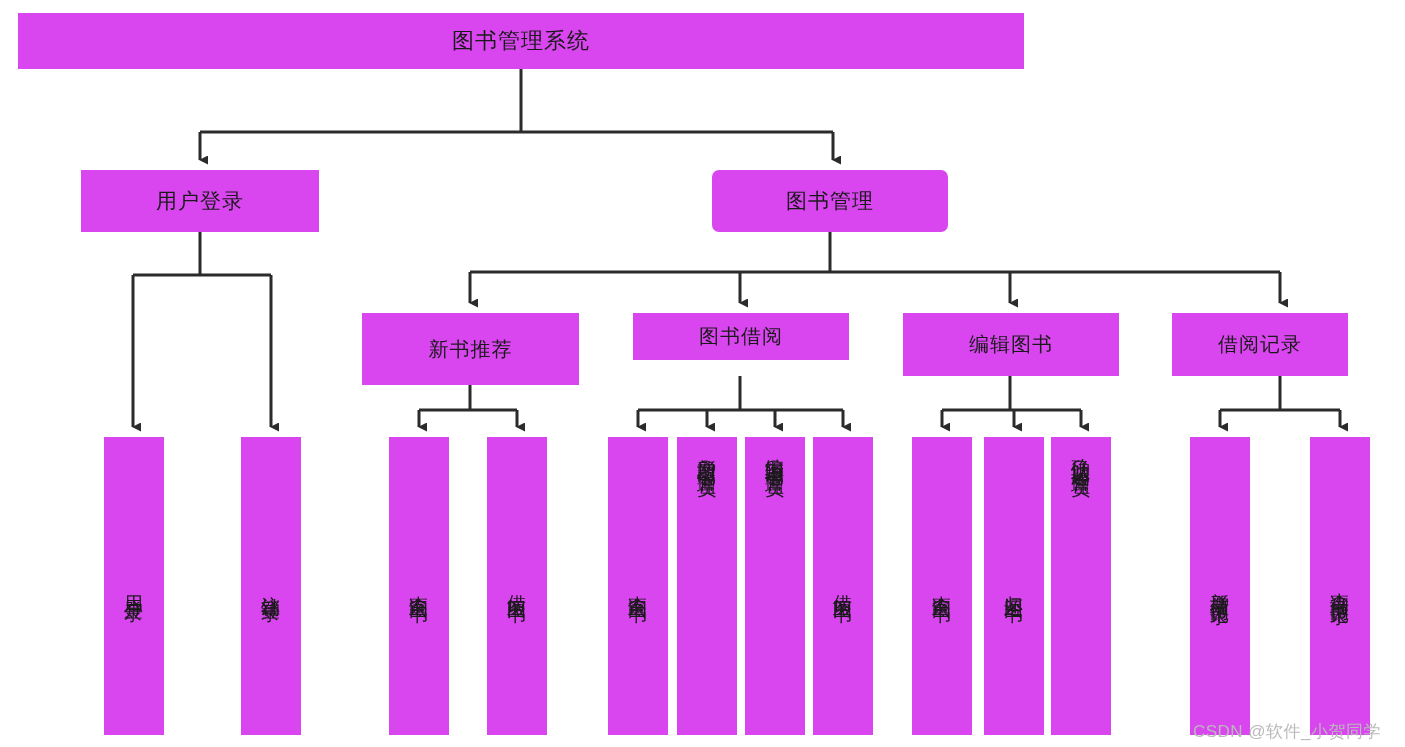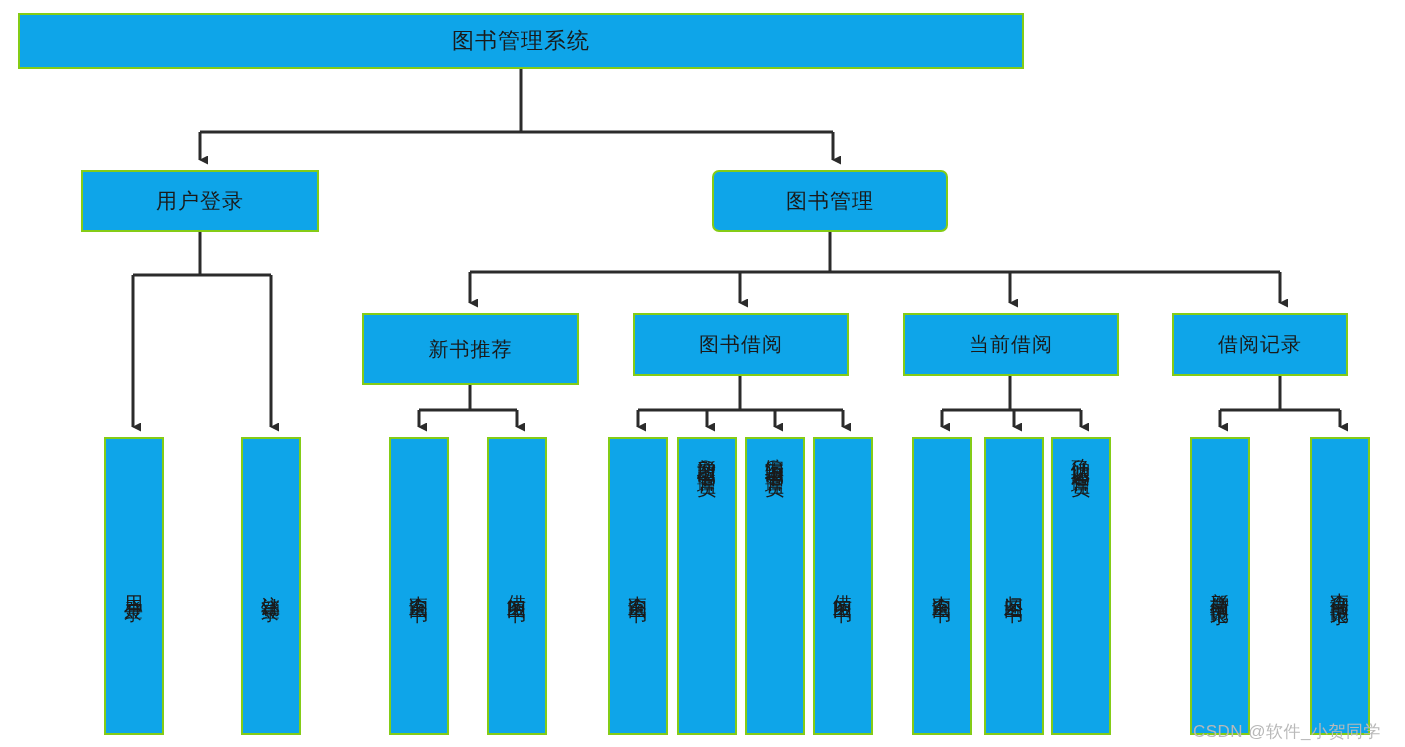--- a/index.html
+++ b/index.html
@@ -21,22 +21,22 @@
     position: absolute;
     left: 0;
     top: 0;
     width: 1405px;
     height: 747px;
     pointer-events: none;
   }
   .node {
     position: absolute;
     box-sizing: border-box;
-    background: #0ea5e9;
-    border: 2px solid #84cc16;
+    background: #d946ef;
+    border: 2px solid #d946ef;
     display: flex;
     align-items: center;
     justify-content: center;
     color: #1a1a1a;
   }
   .node .label {
     font-size: 21px;
     line-height: 1.15;
     letter-spacing: 1px;
     white-space: nowrap;
@@ -135,25 +135,25 @@
   <div class="node level1" style="left:81px; top:170px; width:238px; height:62px;">
     <span class="label">用户登录</span>
   </div>
   <div class="node level1" style="left:712px; top:170px; width:236px; height:62px;border-radius:7px;">
     <span class="label">图书管理</span>
   </div>
 
   <div class="node level2" style="left:362px; top:313px; width:217px; height:72px;">
     <span class="label">新书推荐</span>
   </div>
-  <div class="node level2" style="left:633px; top:313px; width:216px; height:63px;">
+  <div class="node level2" style="left:633px; top:313px; width:216px; height:47px;">
     <span class="label">图书借阅</span>
   </div>
   <div class="node level2" style="left:903px; top:313px; width:216px; height:63px;">
-    <span class="label">当前借阅</span>
+    <span class="label">编辑图书</span>
   </div>
   <div class="node level2" style="left:1172px; top:313px; width:176px; height:63px;">
     <span class="label">借阅记录</span>
   </div>
 
   <div class="node leaf centered" style="left:104px; top:437px; width:60px; height:298px;">
     <span class="label">用户登录</span>
   </div>
   <div class="node leaf centered" style="left:241px; top:437px; width:60px; height:298px;">
     <span class="label">注销登录</span>

